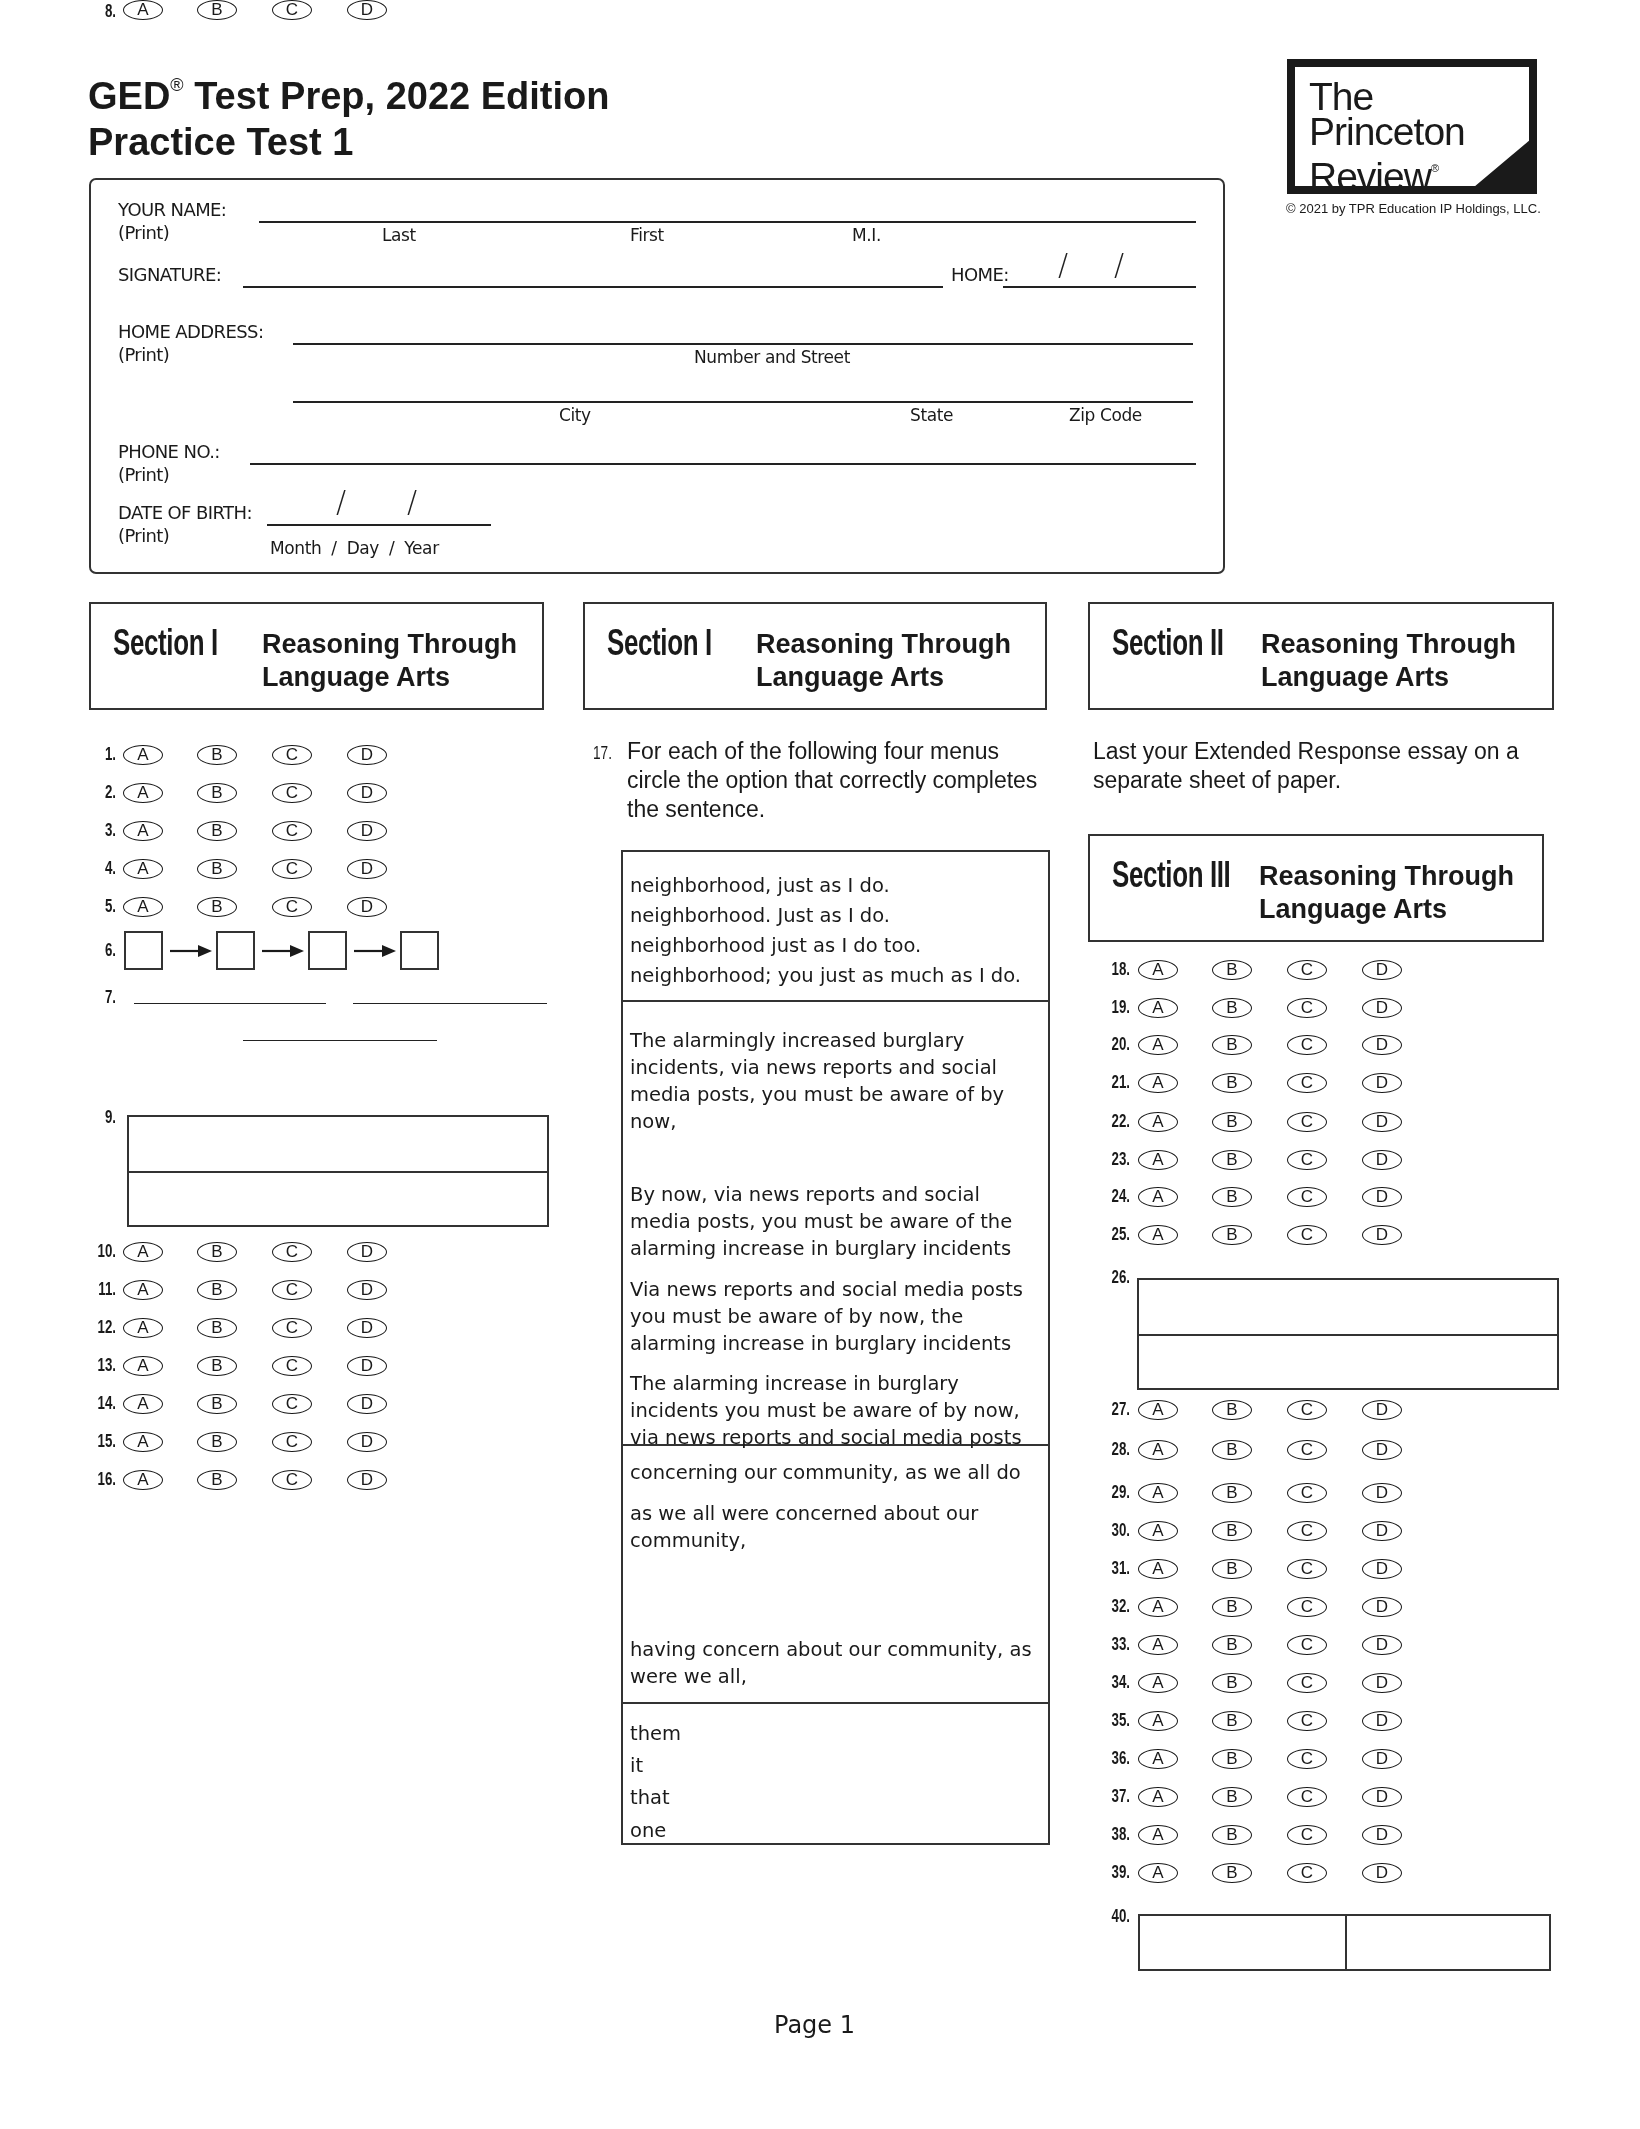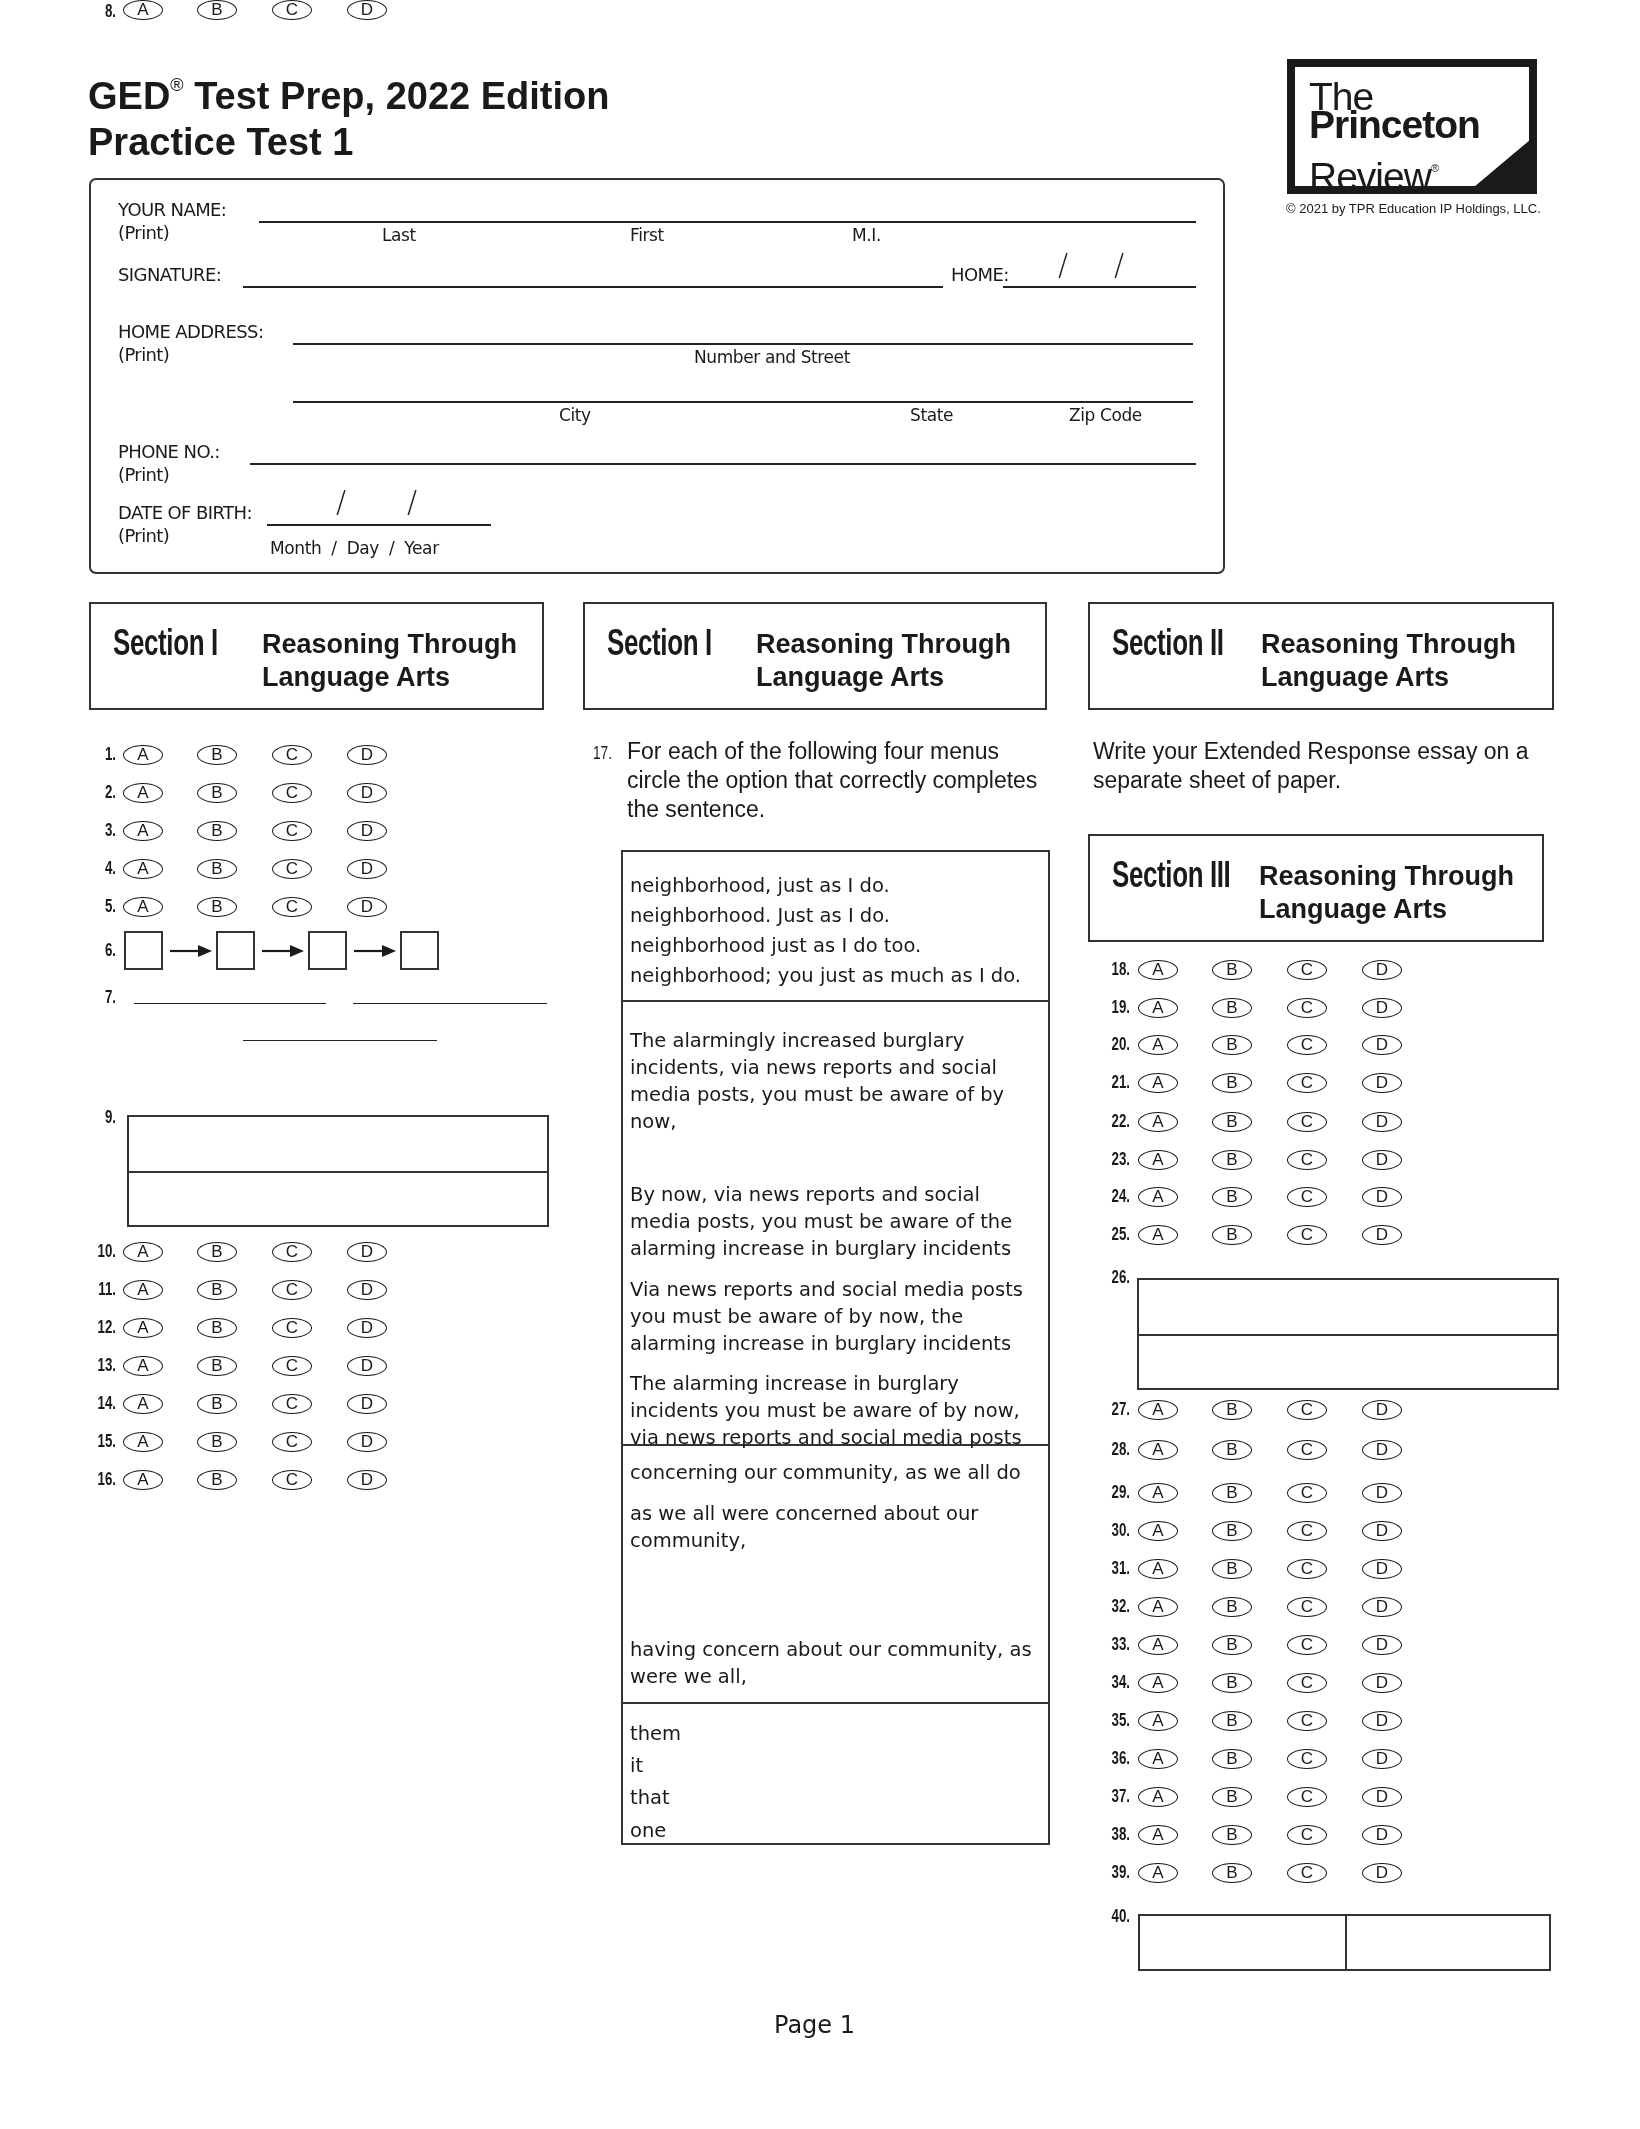--- a/index.html
+++ b/index.html
@@ -10,21 +10,21 @@
   
   .title { left: 88px; top: 62px; font-weight: bold; font-size: 38px; line-height: 46px; color: #1a1a1a; }
   .title sup { font-size: 18px; font-weight: normal; vertical-align: 18px; }
 
   
   .logo { left: 1287px; top: 59px; width: 250px; height: 135px; background: #1a1a1a; }
   .logo-inner { position: absolute; left: 8px; top: 8px; width: 234px; height: 119px; background: #fff;
     clip-path: polygon(0 0, 100% 0, 100% 62%, 77% 100%, 0 100%); }
   .logo-line { position: absolute; left: 14px; font-size: 39px; line-height: 36px; color: #1a1a1a; }
   .logo-the { top: 12px; font-weight: normal; letter-spacing: -1px; }
-  .logo-princeton { top: 40px; font-weight: bold; letter-spacing: -1px; }
+  .logo-princeton { top: 47px; font-weight: normal; letter-spacing: -1px; }
   .logo-review { top: 83px; font-weight: normal; letter-spacing: -1px; }
   .logo-review sup { font-size: 11px; vertical-align: 18px; }
   .copyright { left: 1286px; top: 201px; font-size: 13px; color: #1a1a1a; }
 
   
   .formbox { left: 89px; top: 178px; width: 1136px; height: 396px; border: 2px solid #333; border-radius: 7px; }
   .flabel { font-size: 18px; color: #1a1a1a; font-family: "DejaVu Sans", sans-serif; letter-spacing: -0.6px; }
   .fsub { font-size: 17px; color: #1a1a1a; font-family: "DejaVu Sans", sans-serif; letter-spacing: -0.4px; }
   .hline { height: 0; border-top: 2px solid #222; }
   .slash { font-size: 30px; font-family: "DejaVu Sans", sans-serif; font-weight: 200; color: #222; }
@@ -361,15 +361,15 @@
     <div class="menu-opt" style="top: 518px;">The alarming increase in burglary incidents you must be aware of by now, via news reports and social media posts</div>
     <div class="menu-opt" style="top: 607px;">concerning our community, as we all do</div>
     <div class="menu-opt" style="top: 648px;">as we all were concerned about our community,</div>
     <div class="menu-opt" style="top: 784px;">having concern about our community, as were we all,</div>
     <div class="menu-opt" style="top: 868px;">them</div>
     <div class="menu-opt" style="top: 900px;">it</div>
     <div class="menu-opt" style="top: 932px;">that</div>
     <div class="menu-opt" style="top: 965px;">one</div>
   </div>
 
-<div class="abs essay-note">Write your Extended Response essay on a separate sheet of paper.</div>
+<div class="abs essay-note">Last your Extended Response essay on a separate sheet of paper.</div>
 
 <div class="abs pagenum">Page 1</div>
 
 </body></html>

